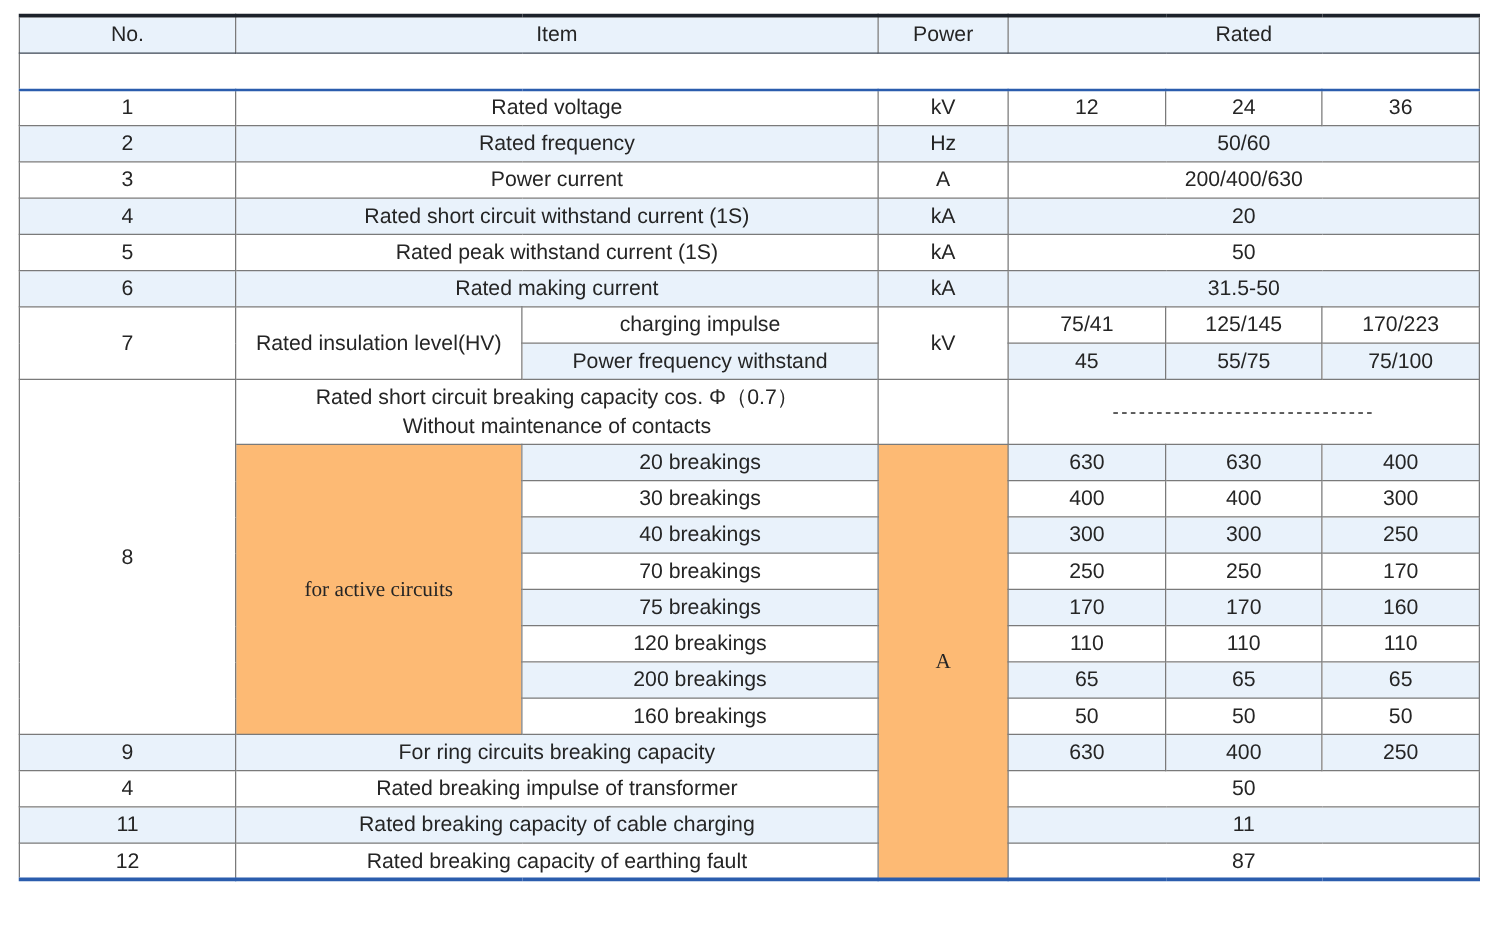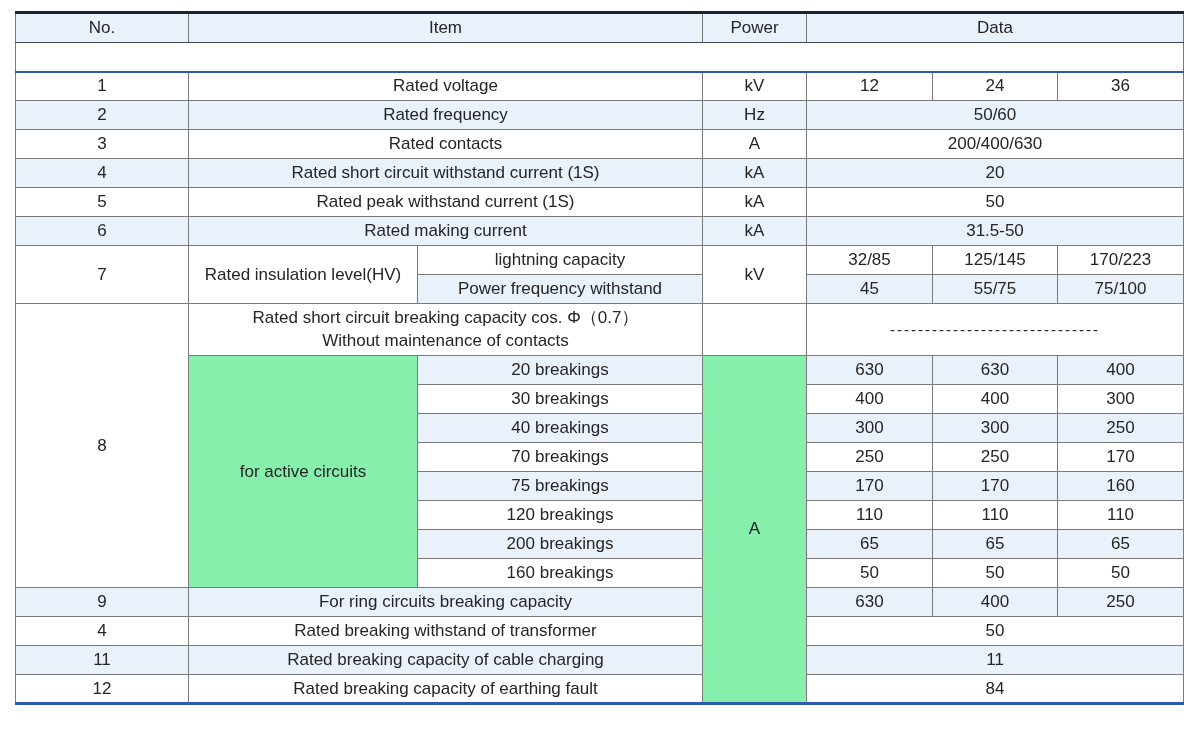--- a/index.html
+++ b/index.html
@@ -25,21 +25,21 @@
   }
   .spec thead th{height:26px;border-bottom:1px solid #3c4654;}
   tr.rule td{height:2px;padding:0;background:#ffffff;
     border-top:1px solid #3c4654;border-bottom:2px solid #2b5dad;}
   .spec tbody tr{height:29px;}
   tr.tall{height:52px !important;}
   tr.w{background:#ffffff;}
   tr.b{background:#e9f2fb;}
   thead tr.b{background:#e9f2fb;padding-left:24px;}
   td.cw{background:#ffffff;}
-  td.cb{background:#86efac;}
+  td.cb{background:#fdba74;font-family:Liberation Serif, serif;}
   .two-line{white-space:normal;line-height:1.35;}
   .dashes{letter-spacing:2px;font-weight:bold;font-size:15px;}
 </style>
 </head>
 <body>
 
 <div class="tbl-wrap">
 <table class="spec">
   <colgroup>
     <col style="width:173px">
@@ -48,21 +48,21 @@
     <col style="width:104px">
         <col style="width:126px">
         <col style="width:125px">
         <col style="width:126px">
   </colgroup>
   <thead>
     <tr class="b">
       <th>No.</th>
       <th colspan="2">Item</th>
       <th>Power</th>
-      <th colspan="3">Data</th>
+      <th colspan="3">Rated</th>
     </tr>
   </thead>
   <tbody>
     <tr class="rule">
           <td colspan="7"></td>
         </tr>
 
     <tr class="w">
       <td>1</td>
       <td colspan="2">Rated voltage</td>
@@ -72,21 +72,21 @@
       <td>36</td>
     </tr>
     <tr class="b">
       <td>2</td>
       <td colspan="2">Rated frequency</td>
       <td>Hz</td>
       <td colspan="3">50/60</td>
     </tr>
     <tr class="w">
       <td>3</td>
-      <td colspan="2">Rated contacts</td>
+      <td colspan="2">Power current</td>
       <td>A</td>
       <td colspan="3">200/400/630</td>
     </tr>
     <tr class="b">
       <td>4</td>
       <td colspan="2">Rated short circuit withstand current (1S)</td>
       <td>kA</td>
       <td colspan="3">20</td>
     </tr>
     <tr class="w">
@@ -98,23 +98,23 @@
     <tr class="b">
       <td>6</td>
       <td colspan="2">Rated making current</td>
       <td>kA</td>
       <td colspan="3">31.5-50</td>
     </tr>
 
     <tr class="w">
       <td rowspan="2" class="cw">7</td>
       <td rowspan="2" class="cw">Rated insulation level(HV)</td>
-      <td>lightning capacity</td>
+      <td>charging impulse</td>
       <td rowspan="2" class="cw">kV</td>
-      <td>32/85</td>
+      <td>75/41</td>
       <td>125/145</td>
       <td>170/223</td>
     </tr>
     <tr class="b">
       <td>Power frequency withstand</td>
       <td>45</td>
       <td>55/75</td>
       <td>75/100</td>
     </tr>
 
@@ -181,28 +181,28 @@
 
     <tr class="b">
       <td>9</td>
       <td colspan="2">For ring circuits breaking capacity</td>
       <td>630</td>
       <td>400</td>
       <td>250</td>
     </tr>
     <tr class="w">
       <td>4</td>
-      <td colspan="2">Rated breaking withstand of transformer</td>
+      <td colspan="2">Rated breaking impulse of transformer</td>
       <td colspan="3">50</td>
     </tr>
     <tr class="b">
       <td>11</td>
       <td colspan="2">Rated breaking capacity of cable charging</td>
       <td colspan="3">11</td>
     </tr>
     <tr class="w">
       <td>12</td>
       <td colspan="2">Rated breaking capacity of earthing fault</td>
-      <td colspan="3">84</td>
+      <td colspan="3">87</td>
     </tr>
   </tbody>
 </table>
 </div>
 
 </body></html>

